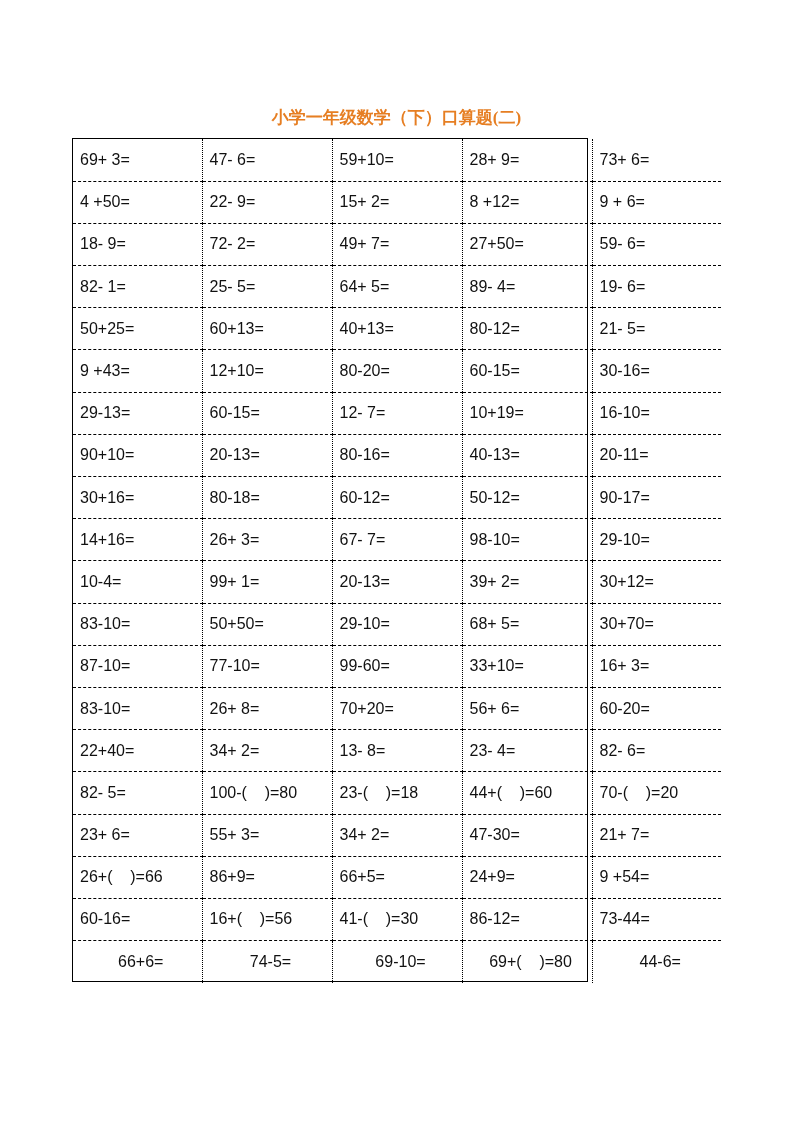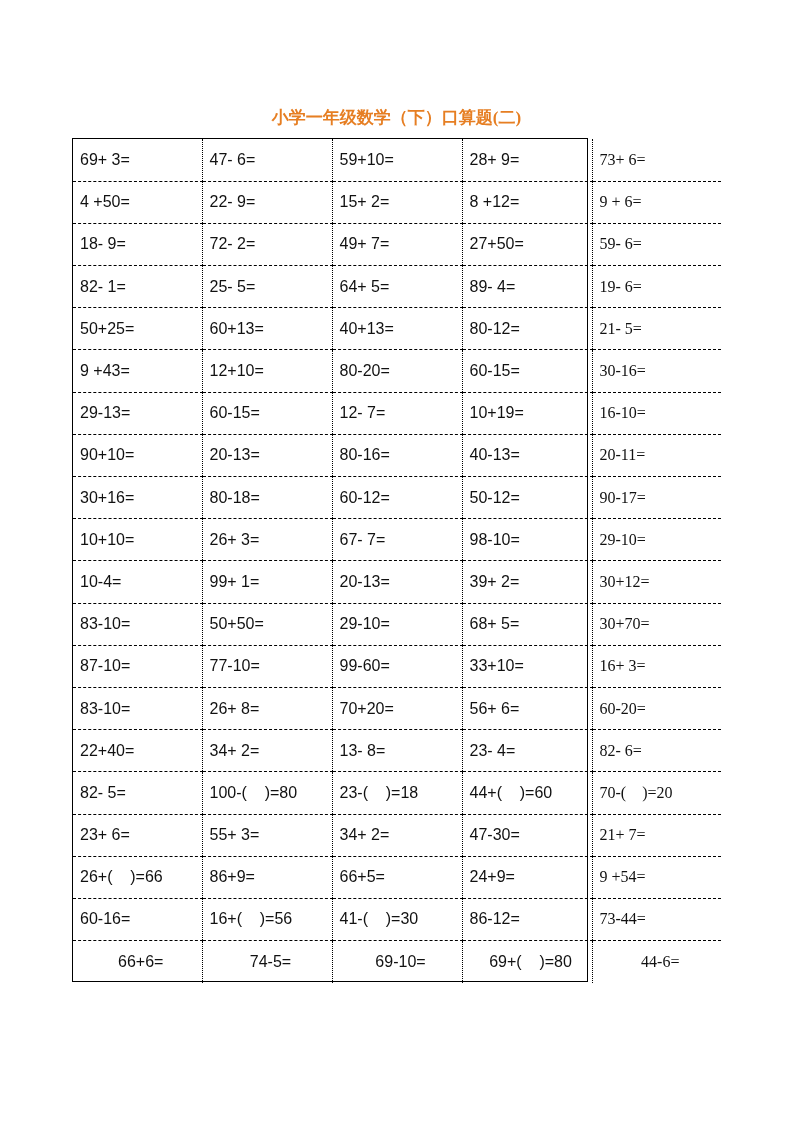--- a/index.html
+++ b/index.html
@@ -44,21 +44,21 @@
     td {
       height: 42.2px;
       padding: 0 0 0 7px;
       font-size: 16px;
       white-space: pre;
       vertical-align: middle;
       border-right: 1px dotted #000;
       border-bottom: 1px dashed #000;
       box-sizing: border-box;
     }
-    td:last-child { border-right: none; font-family: Liberation Serif, serif; }
+    td:last-child { border-right: none; }
     tr:last-child td { border-bottom: none; text-align: center; }
     col.c1 { width: 129px; }
     col.c2 { width: 130px; }
     col.c3 { width: 130px; }
     col.c4 { width: 130px; }
     col.c5 { width: 129px; }
   </style>
 </head>
 <body>
 
@@ -131,21 +131,21 @@
           <td>20-11=</td>
         </tr>
         <tr>
           <td>30+16=</td>
           <td>80-18=</td>
           <td>60-12=</td>
           <td>50-12=</td>
           <td>90-17=</td>
         </tr>
         <tr>
-          <td>10+10=</td>
+          <td>14+16=</td>
           <td>26+ 3=</td>
           <td>67- 7=</td>
           <td>98-10=</td>
           <td>29-10=</td>
         </tr>
         <tr>
           <td>10-4=</td>
           <td>99+ 1=</td>
           <td>20-13=</td>
           <td>39+ 2=</td>

